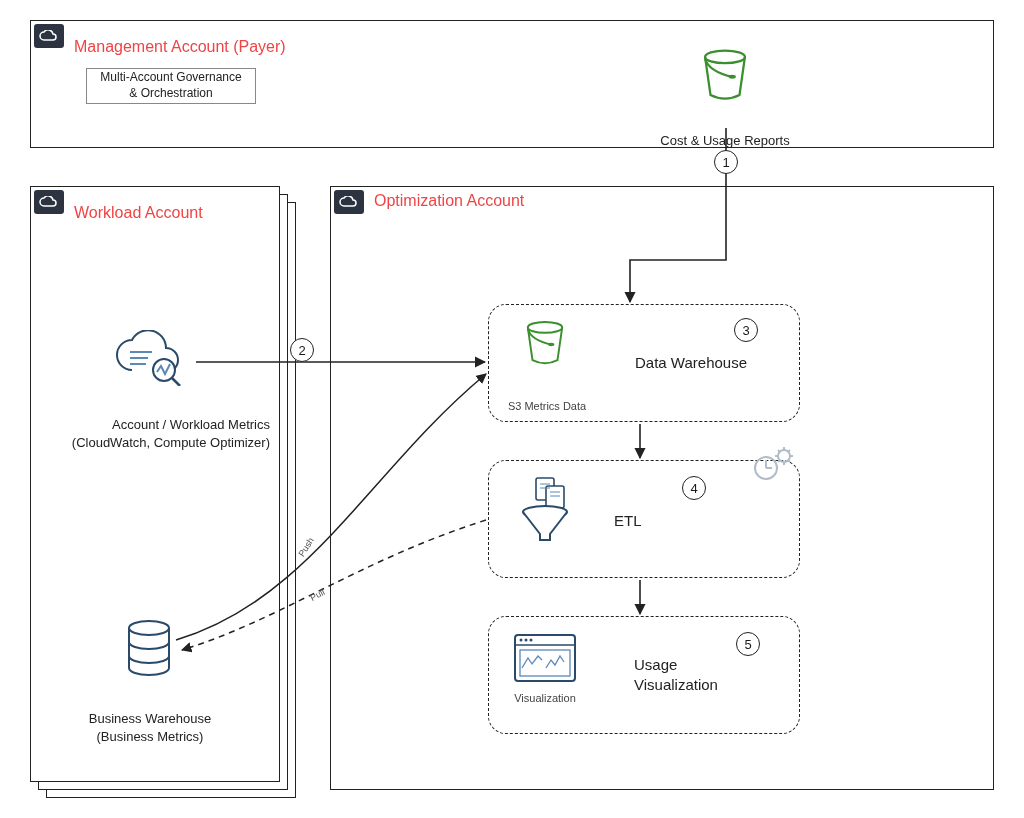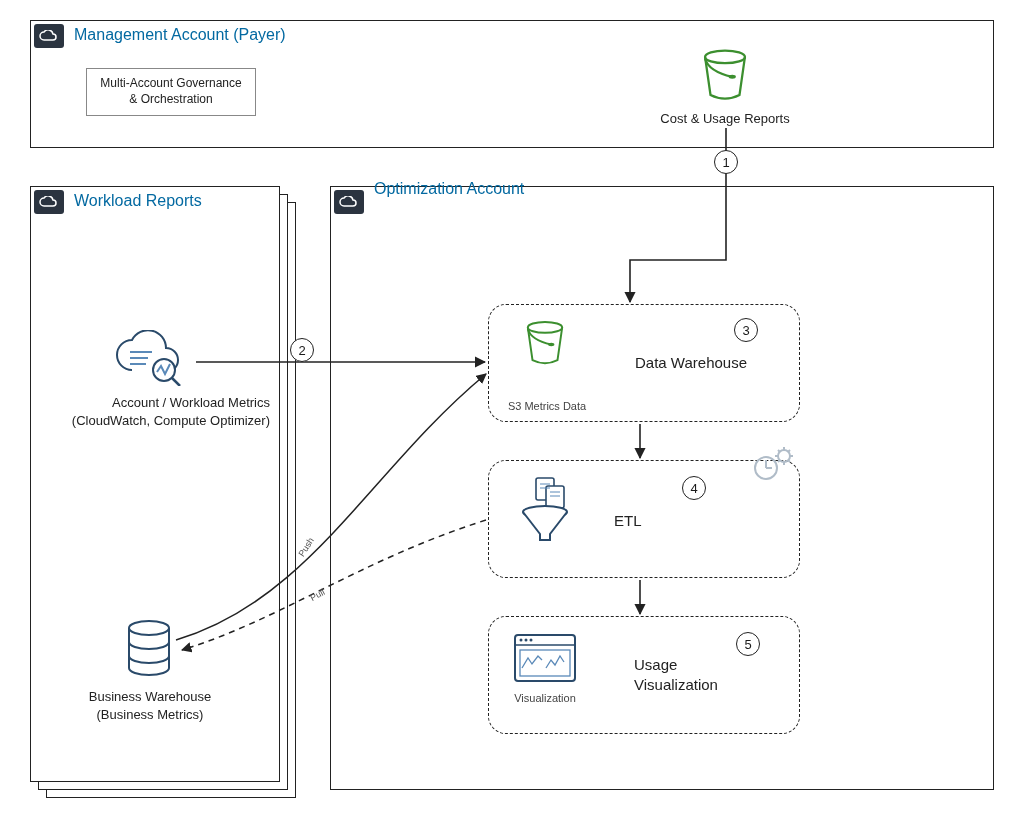--- a/index.html
+++ b/index.html
@@ -19,41 +19,43 @@
   .cloud-chip {
     position: absolute;
     width: 30px; height: 24px;
     background: #2b3440;
     border-radius: 3px;
     display: flex; align-items: center; justify-content: center;
   }
   .account-title {
     position: absolute;
     font-size: 16px;
-    color: #0369a1;
+    color: #ef4444;
+    margin-top: 12px;
   }
   .sub-box {
     position: absolute;
     border: 1px solid #888;
     background: #fff;
     font-size: 12px;
     text-align: center;
     display: flex;
     align-items: center;
     justify-content: center;
     padding: 6px;
     color: #222;
     line-height: 1.3;
   }
   .label {
     position: absolute;
     font-size: 13px;
     color: #222;
     text-align: center;
     line-height: 1.35;
+    margin-top: 22px;
   }
   .step-circle {
     position: absolute;
     width: 24px; height: 24px;
     border: 1.5px solid #222;
     border-radius: 50%;
     background: #fff;
     font-size: 13px;
     font-weight: 500;
     display: flex; align-items: center; justify-content: center;
@@ -94,42 +96,42 @@
 </svg>
 
 <div class="box" style="left:30px; top:20px; width:964px; height:128px;"></div>
 <div class="cloud-chip" style="left:34px; top:24px;">
   <svg width="20" height="12" viewBox="0 0 20 12">
       <path d="M5 10a4 4 0 010-8 5 5 0 019 2 3 3 0 010 6z" fill="none" stroke="#fff" stroke-width="1.5"></path>
     </svg>
 </div>
 <div class="account-title" style="left:74px; top:26px;">Management Account (Payer)</div>
 
-<div class="sub-box" style="left:86px; top:68px; width:170px; height:48px; white-space:pre-line;">Multi-Account Governance
+<div class="sub-box" style="left:86px; top:68px; width:170px; height:36px; white-space:pre-line;">Multi-Account Governance
 &amp; Orchestration</div>
 
 <div style="position:absolute; left:696px; top:46px;">
   <svg width="58" height="58" viewBox="0 0 64 64">
     <ellipse cx="32" cy="12" rx="22" ry="7" fill="none" stroke="#3c8f2f" stroke-width="2.5"></ellipse>
     <path d="M10 12 L16 54 Q32 62 48 54 L54 12" fill="none" stroke="#3c8f2f" stroke-width="2.5"></path>
     <ellipse cx="40" cy="34" rx="4" ry="2.2" fill="#3c8f2f"></ellipse>
     <path d="M40 34 Q14 28 10 14" fill="none" stroke="#3c8f2f" stroke-width="2.5"></path>
   </svg>
 </div>
 <div class="label" style="left:640px; top:110px; width:170px;">Cost &amp; Usage Reports</div>
 
 <div class="box" style="left:46px; top:202px; width:250px; height:596px;"></div>
 <div class="box" style="left:38px; top:194px; width:250px; height:596px;"></div>
 <div class="box" style="left:30px; top:186px; width:250px; height:596px;"></div>
 <div class="cloud-chip" style="left:34px; top:190px;">
   <svg width="20" height="12" viewBox="0 0 20 12">
       <path d="M5 10a4 4 0 010-8 5 5 0 019 2 3 3 0 010 6z" fill="none" stroke="#fff" stroke-width="1.5"></path>
     </svg>
 </div>
-<div class="account-title" style="left:74px; top:192px;">Workload Reports</div>
+<div class="account-title" style="left:74px; top:192px;">Workload Account</div>
 
 <div style="position:absolute; left:110px; top:330px;">
   <svg width="80" height="56" viewBox="0 0 80 56">
     <path d="M22 40a15 15 0 010-30 18 18 0 0134 8 12 12 0 010 24" fill="none" stroke="#2a4a6a" stroke-width="2"></path>
     <line x1="20" y1="22" x2="42" y2="22" stroke="#5a89b8" stroke-width="2"></line>
     <line x1="20" y1="28" x2="38" y2="28" stroke="#5a89b8" stroke-width="2"></line>
     <line x1="20" y1="34" x2="36" y2="34" stroke="#5a89b8" stroke-width="2"></line>
     <circle cx="54" cy="40" r="11" fill="#fff" stroke="#2a4a6a" stroke-width="2"></circle>
     <path d="M47 42 L51 36 L55 44 L60 34" fill="none" stroke="#5a89b8" stroke-width="2"></path>
     <line x1="62" y1="48" x2="70" y2="56" stroke="#2a4a6a" stroke-width="2.5"></line>

